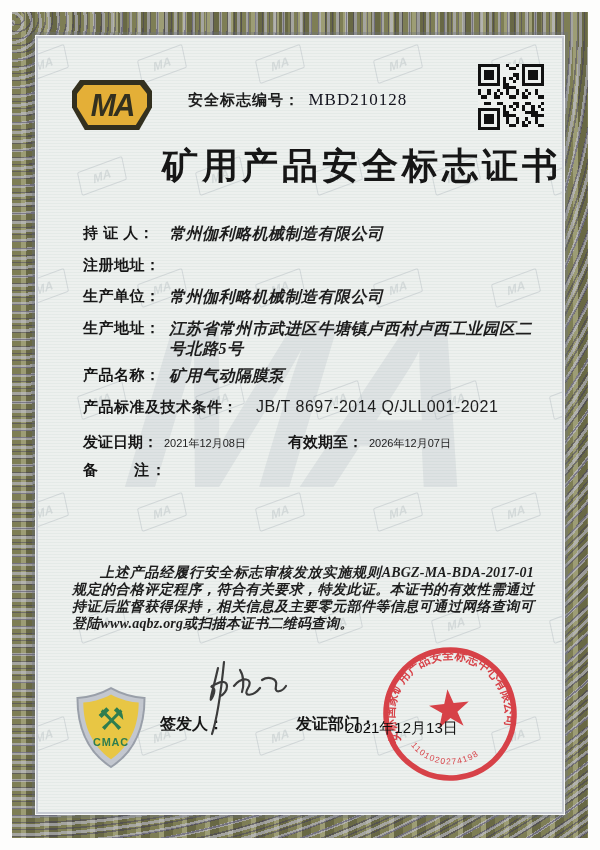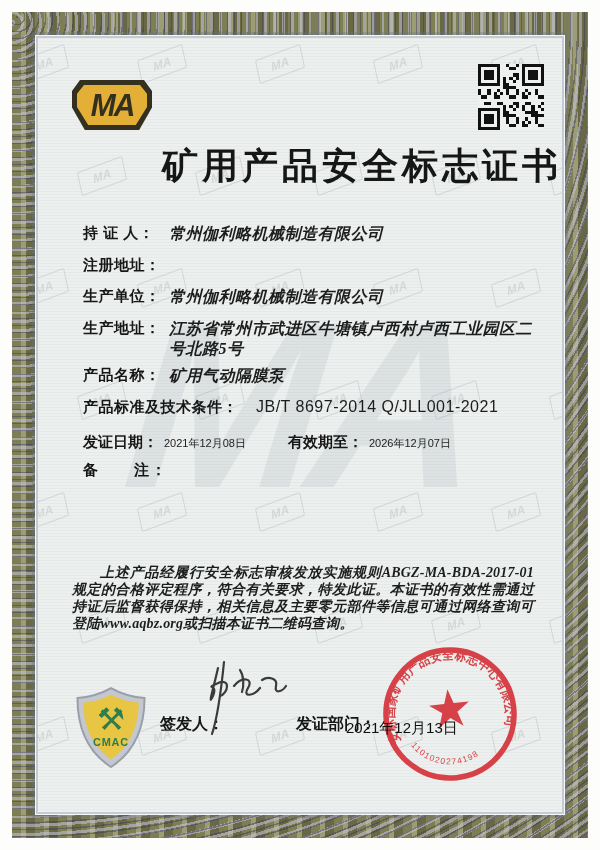--- a/index.html
+++ b/index.html
@@ -115,20 +115,24 @@
         <div class="wm" style="left: 100px; top: 686px;">MA</div>
         <div class="wm" style="left: 218px; top: 686px;">MA</div>
         <div class="wm" style="left: 336px; top: 686px;">MA</div>
         <div class="wm" style="left: 454px; top: 686px;">MA</div>
       </div>
 
     <div class="ma-logo">
       <div class="ma-logo-inner">
         <span>MA</span>
       </div>
+    </div>
+    <div class="cert-no">
+      <span class="lbl">安全标志编号：</span>
+      <span class="val">MBD210128</span>
     </div>
     <svg class="qr" id="qrSvg" width="66" height="66" viewBox="0 0 21 21" shape-rendering="crispEdges">
         <rect x="0" y="0" width="21" height="21" fill="#edf0ee"></rect>
         <rect x="0" y="0" width="7" height="7" fill="#111"></rect>
         <rect x="1" y="1" width="5" height="5" fill="#edf0ee"></rect>
         <rect x="2" y="2" width="3" height="3" fill="#111"></rect>
         <rect x="14" y="0" width="7" height="7" fill="#111"></rect>
         <rect x="15" y="1" width="5" height="5" fill="#edf0ee"></rect>
         <rect x="16" y="2" width="3" height="3" fill="#111"></rect>
         <rect x="0" y="14" width="7" height="7" fill="#111"></rect>

